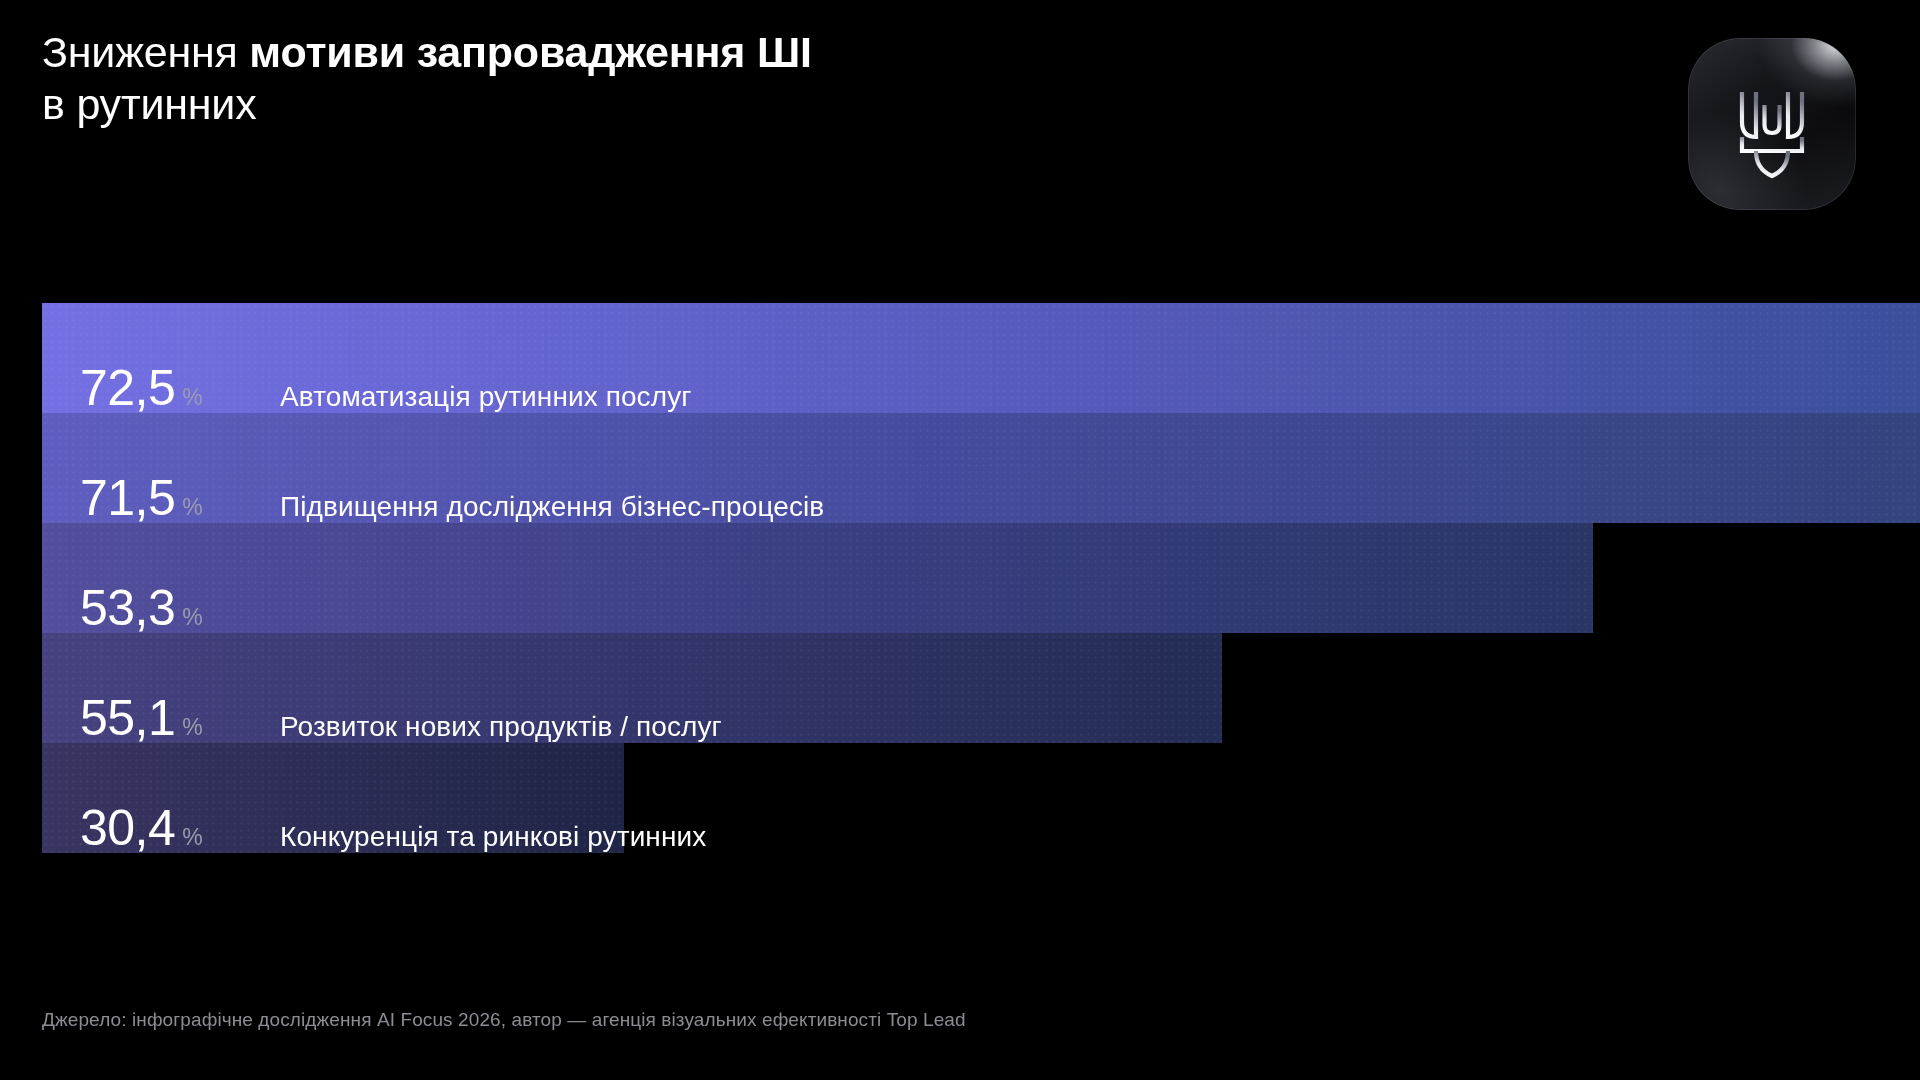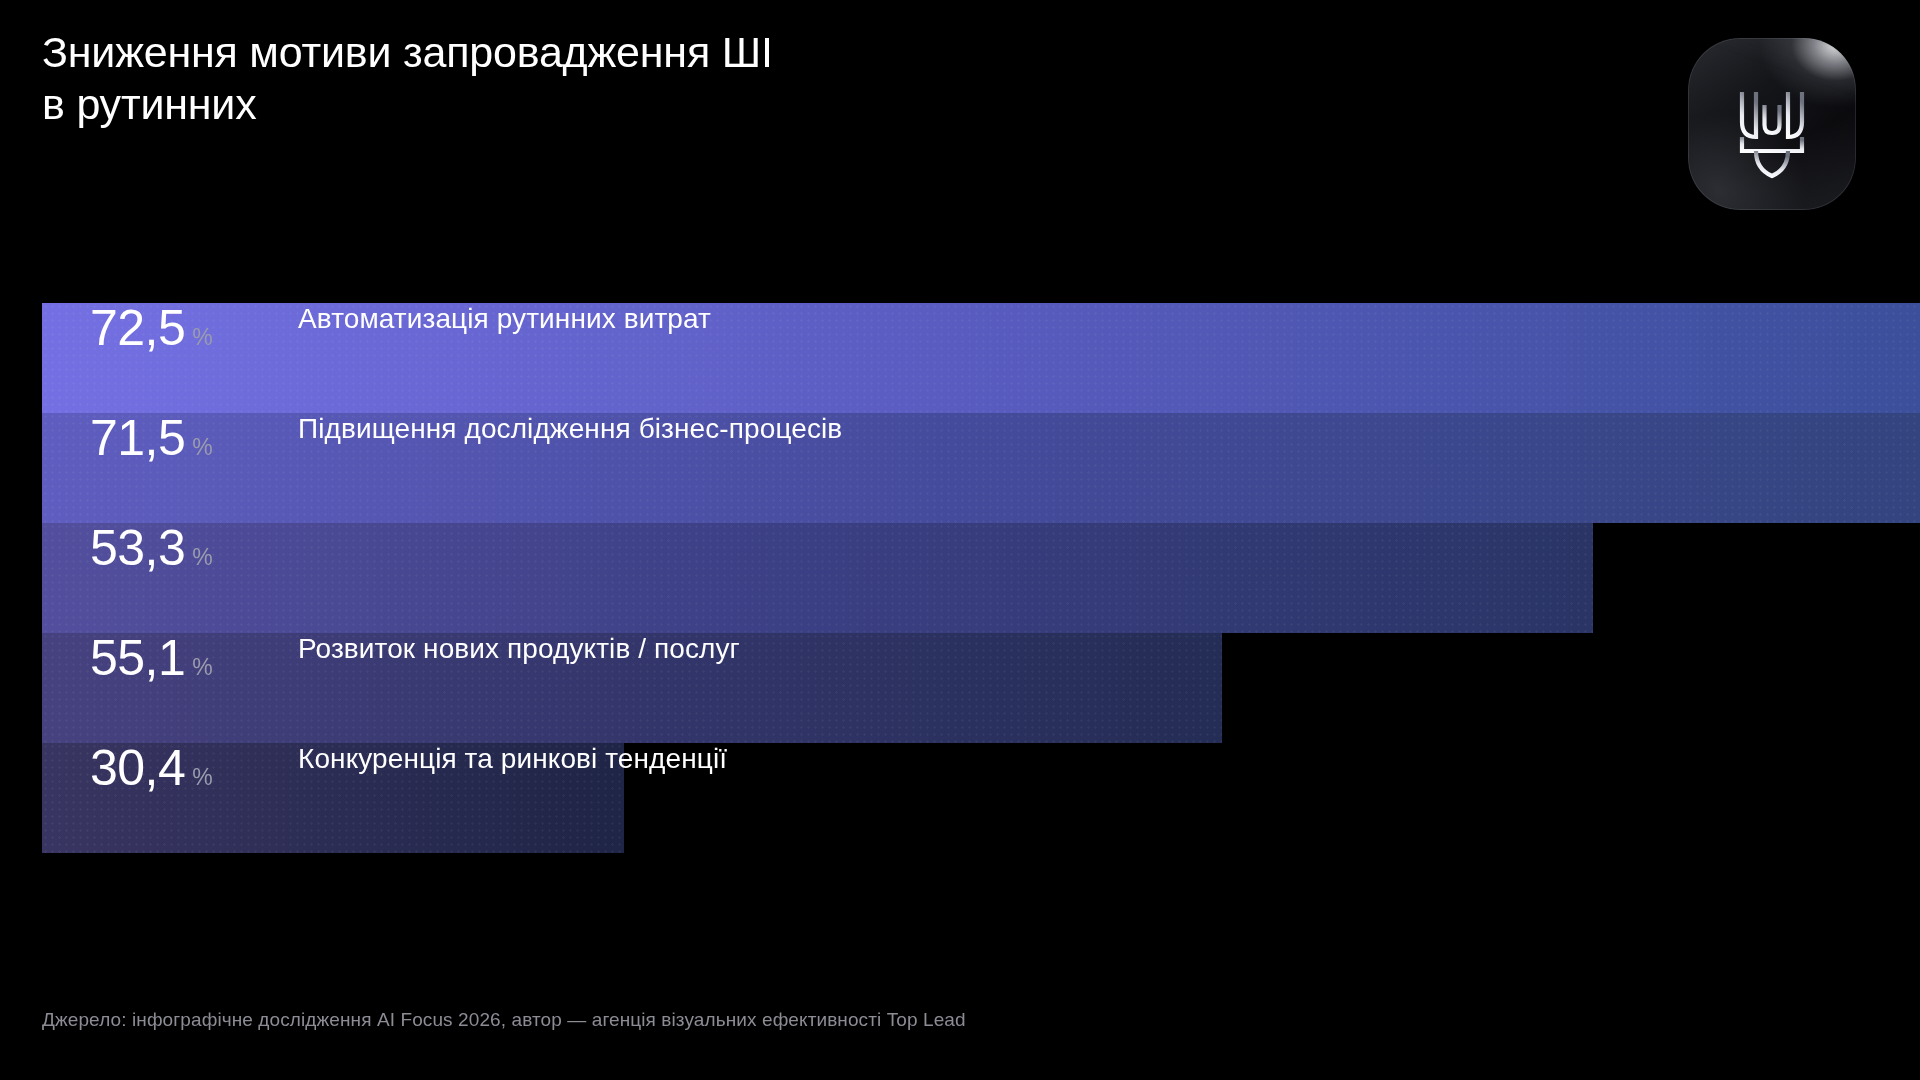--- a/index.html
+++ b/index.html
@@ -28,21 +28,21 @@
 
   .title {
     font-size: 43px;
     line-height: 1.22;
     letter-spacing: -0.2px;
     color: #ffffff;
     font-weight: 400;
     max-width: 1250px;
   }
   .title .t-light { font-weight: 400; }
-  .title .t-bold  { font-weight: 400; text-align: right; }
+  .title .t-bold  { font-weight: 700; text-align: right; }
 
   
   .logo-badge {
     position: absolute;
     left: 1688px;
     top: 38px;
     width: 168px;
     height: 172px;
     border-radius: 52px;
     background:
@@ -98,23 +98,22 @@
     background-size: 7px 7px, 100% 100%;
   }
 
   .bar-content {
     position: absolute;
     left: 0;
     top: 0;
     height: 100%;
     width: 1878px;
     display: flex;
-    align-items: flex-start;
-    padding-left: 48px;
-    gap: 8px;
+    align-items: flex-end;
+    padding-left: 38px;
   }
 
   .value-box {
     width: 200px;
     flex: 0 0 200px;
     display: flex;
     align-items: baseline;
     white-space: nowrap;
   }
 
@@ -188,21 +187,21 @@
 
 <div class="chart">
 
   <div class="bar-row">
     <div class="bar-fill" style="width: 1878px; --c1: #7470e3; --c2: #5a5cc0; --c3: #3b4f9b;"></div>
     <div class="bar-content">
       <span class="value-box">
         <span class="value-num">72,5</span>
         <span class="value-pct">%</span>
       </span>
-      <span class="bar-label">Автоматизація рутинних витрат</span>
+      <span class="bar-label">Автоматизація рутинних послуг</span>
     </div>
   </div>
 
   <div class="bar-row">
     <div class="bar-fill" style="width: 1878px; --c1: #5f5ec0; --c2: #454b9c; --c3: #33447f;"></div>
     <div class="bar-content">
       <span class="value-box">
         <span class="value-num">71,5</span>
         <span class="value-pct">%</span>
       </span>
@@ -231,19 +230,19 @@
     </div>
   </div>
 
   <div class="bar-row">
     <div class="bar-fill" style="width: 582px; --c1: #393562; --c2: #2c2d55; --c3: #1f2546;"></div>
     <div class="bar-content">
       <span class="value-box">
         <span class="value-num">30,4</span>
         <span class="value-pct">%</span>
       </span>
-      <span class="bar-label">Конкуренція та ринкові тенденції</span>
+      <span class="bar-label">Конкуренція та ринкові рутинних</span>
     </div>
   </div>
 
 </div>
 
 <div class="footer">Джерело: інфографічне дослідження AI Focus 2026, автор — агенція візуальних ефективності Top Lead</div>
 
 </body></html>

